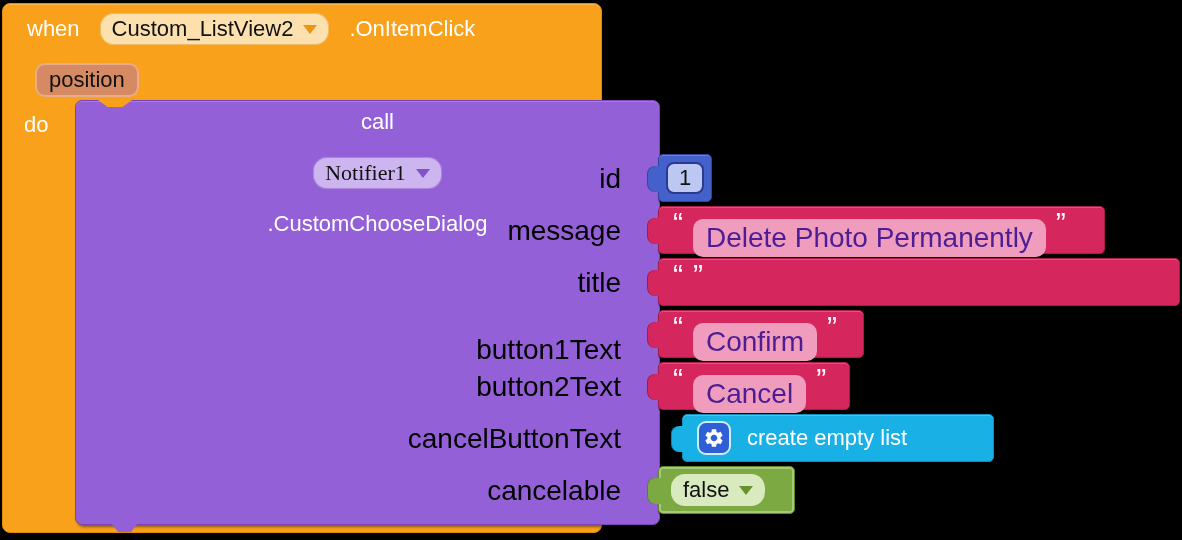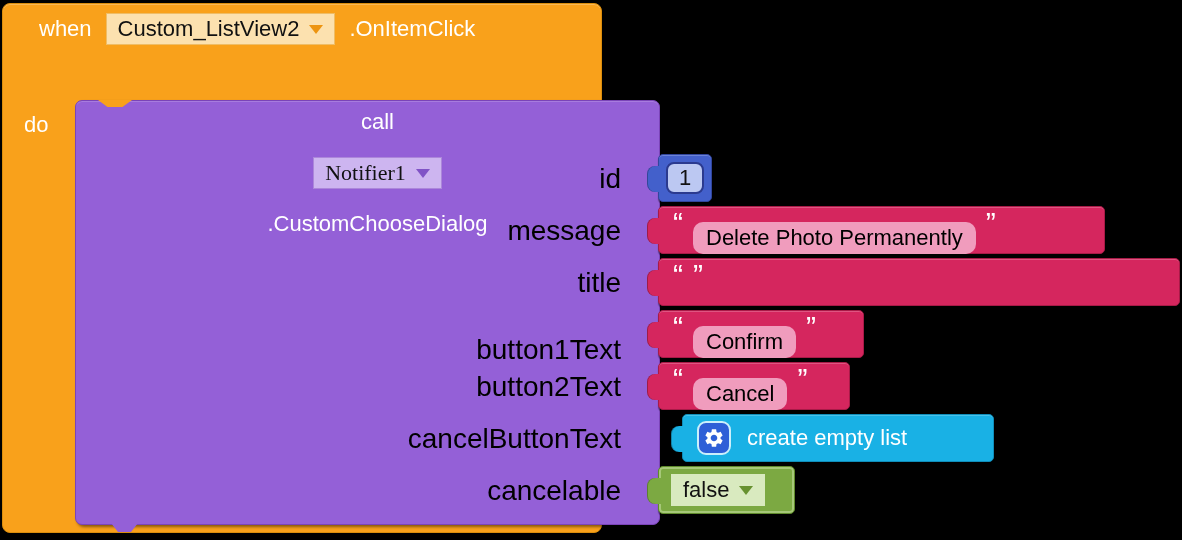--- a/index.html
+++ b/index.html
@@ -2,31 +2,31 @@
 <html><head>
 <meta charset="utf-8">
 <style>
   html,body{margin:0;padding:0;background:#000;}
   #workspace{
     position:relative;width:1182px;height:540px;background:#000;overflow:hidden;
     font-family:"Liberation Sans",sans-serif;-webkit-font-smoothing:antialiased;
   }
   
   .blocktext{color:#fff;font-size:22px;white-space:nowrap;}
-  .dd-field{display:inline-flex;align-items:center;gap:10px;border-radius:0;
+  .dd-field{display:inline-flex;align-items:center;gap:10px;border-radius:14px;
     padding:3px 12px;font-size:22px;color:#111;cursor:pointer;white-space:nowrap;}
   .tri{width:0;height:0;border-left:7px solid transparent;border-right:7px solid transparent;
     border-top:9px solid #888;}
   
   #event-block{
     position:absolute;left:2px;top:3px;width:598px;height:528px;
     background:#F9A11B;border:1px solid #DC8E0C;border-radius:8px;
     box-shadow:0 2px 2px rgba(0,0,0,.45), inset 0 1px 0 rgba(255,255,255,.25);
   }
-  #event-header{display:flex;align-items:center;gap:14px;padding:9px 0 0 24px;margin-left:12px;}
+  #event-header{display:flex;align-items:center;gap:20px;padding:9px 0 0 24px;}
   #component-dd{background:#FCE1AF;box-shadow:inset 0 0 0 1px rgba(224,146,13,.45);}
   #component-dd .tri{border-top-color:#ED9410;}
   #param-badge{
     position:absolute;left:32px;top:59px;display:inline-flex;align-items:center;
     background:#D68A63;border:2px solid #E9AC8B;border-radius:10px;
     padding:2px 12px;font-size:22px;color:#111;
   }
   #do-label{position:absolute;left:21px;top:108px;}
   
   #call-block{
@@ -48,21 +48,21 @@
     box-shadow:0 2px 1px rgba(0,0,0,.4), inset 0 1px 0 rgba(255,255,255,.22);
     box-sizing:border-box;cursor:grab;}
   .tab{position:absolute;left:-12px;top:11px;width:14px;height:26px;
     border-radius:8px 0 0 8px;box-shadow:inset 1px 0 0 rgba(0,0,0,.25);}
   .blk-number{background:#4360CB;border:1px solid #31459C;justify-content:center;}
   .blk-number .tab{background:#4360CB;}
   .num-field{background:#BCC8F2;border:2px solid #2B3A8F;border-radius:8px;
     padding:1px 11px;font-size:22px;color:#111;}
   .blk-text{background:#D5265E;border:1px solid #A81A47;padding-left:14px;gap:10px;}
   .blk-text .tab{background:#D5265E;}
-  .pink-field{background:#F09CBD;border-radius:10px;padding:3px 13px;font-size:22px;color:#000000;
+  .pink-field{background:#F09CBD;border-radius:10px;padding:3px 13px;font-size:28px;color:#4c1d95;
     white-space:nowrap;margin-top:16px;}
   .quote{color:#fff;font-size:30px;line-height:10px;transform:translateY(-7px);}
   .blk-list{background:#19B1E5;border:1px solid #0F8DBA;padding-left:14px;gap:16px;}
   .blk-list .tab{background:#19B1E5;}
   .gear-btn{width:34px;height:34px;border-radius:9px;background:#2E5FD7;
     border:2px solid #CBEFFB;display:flex;align-items:center;justify-content:center;
     box-sizing:border-box;cursor:pointer;}
   .blk-logic{background:#7CA942;border:1px solid #5F8A2B;padding-left:12px;
     box-shadow:0 2px 1px rgba(0,0,0,.4), inset 0 0 0 2px #A6C878;text-align:center;}
   .blk-logic .tab{background:#7CA942;}
@@ -76,20 +76,21 @@
 
   <div id="event-block">
     <div id="event-header">
       <span class="blocktext">when</span>
       <span class="dd-field" id="component-dd">
         <span>Custom_ListView2</span>
         <span class="tri"></span>
       </span>
       <span class="blocktext">.OnItemClick</span>
     </div>
+    <span id="param-badge">position</span>
     <span class="blocktext" id="do-label">do</span>
   </div>
 
   <div id="call-block">
     <div id="call-top-notch"></div>
     <div id="call-bottom-bump"></div>
     <div id="call-header">
       <span class="blocktext">call</span>
       <span class="dd-field" id="notifier-dd">
         <span>Notifier1</span>

